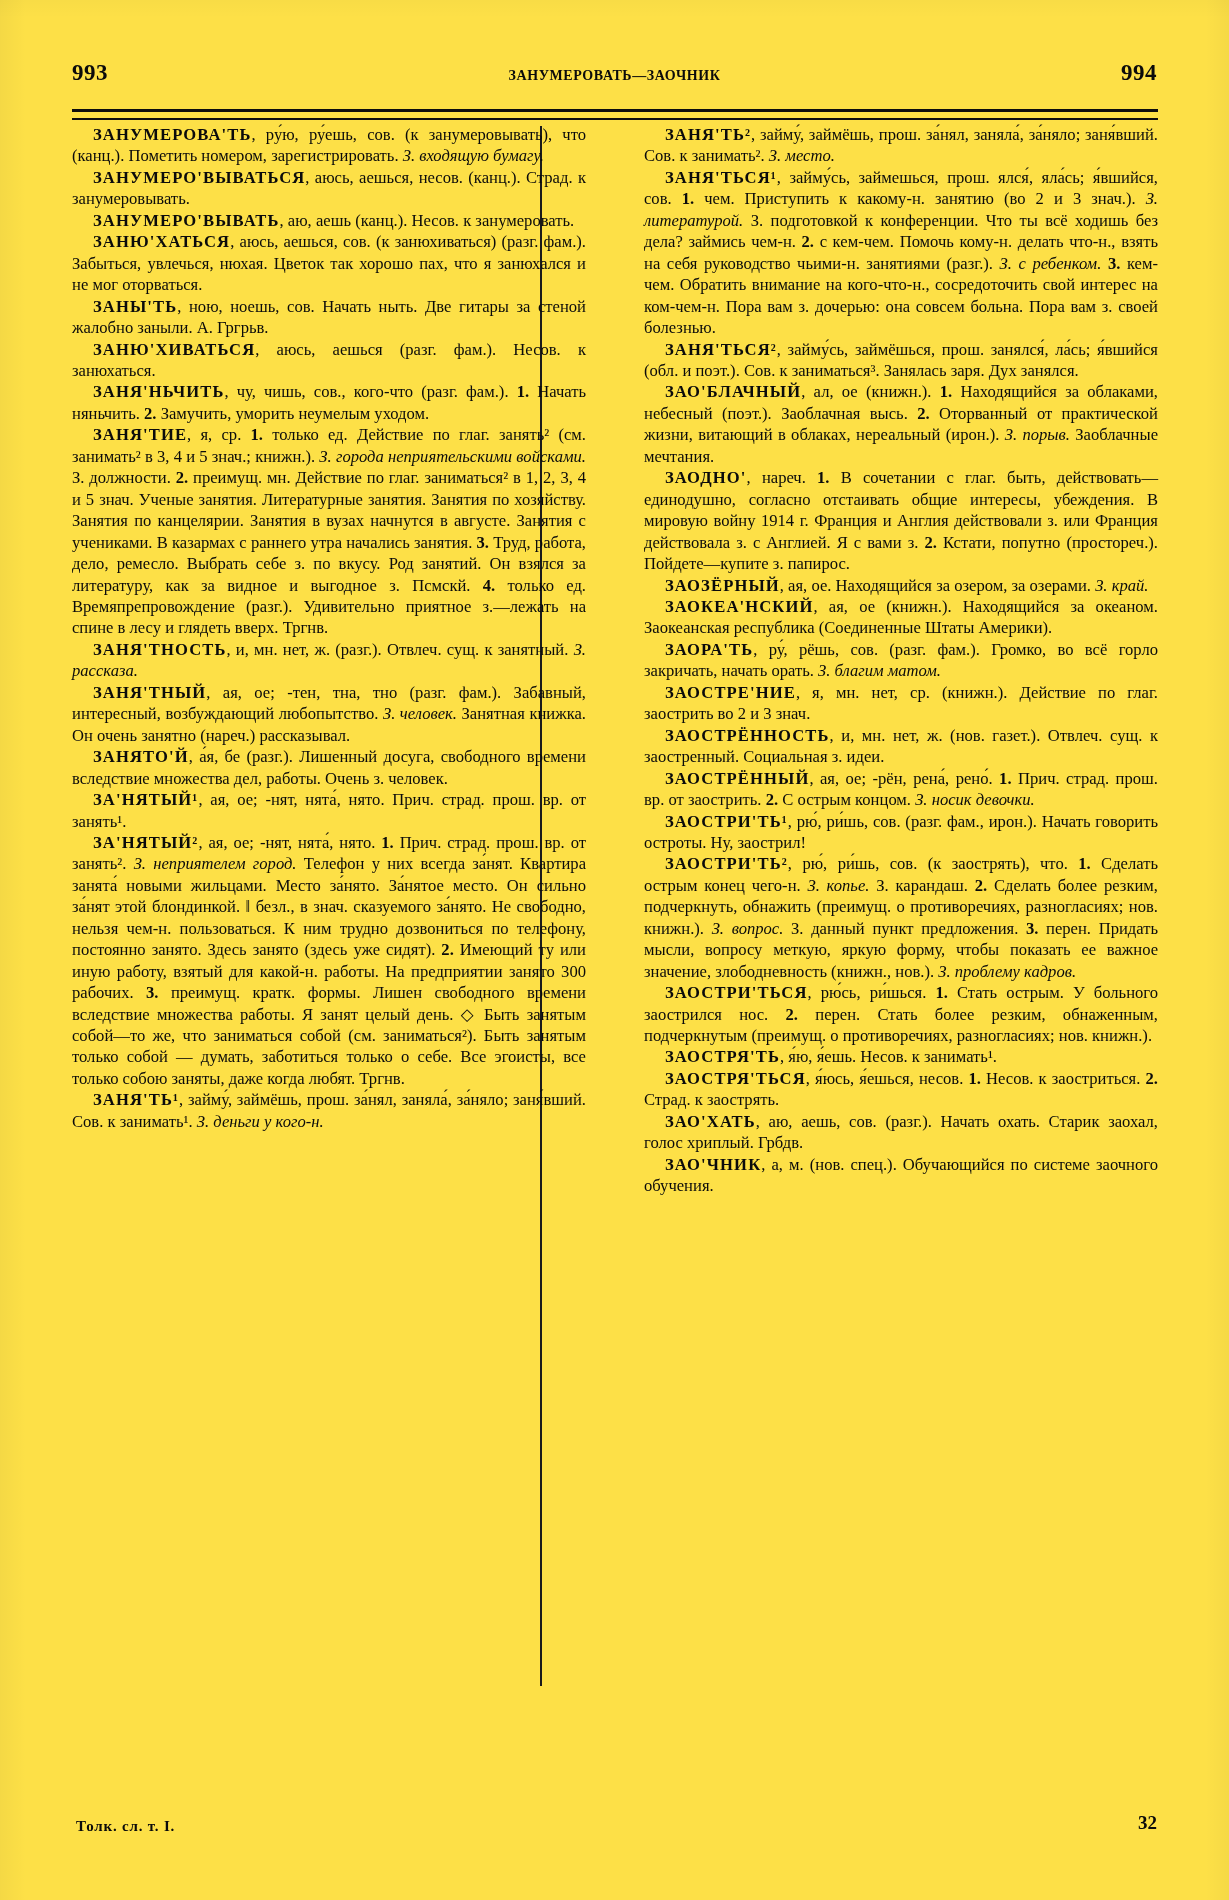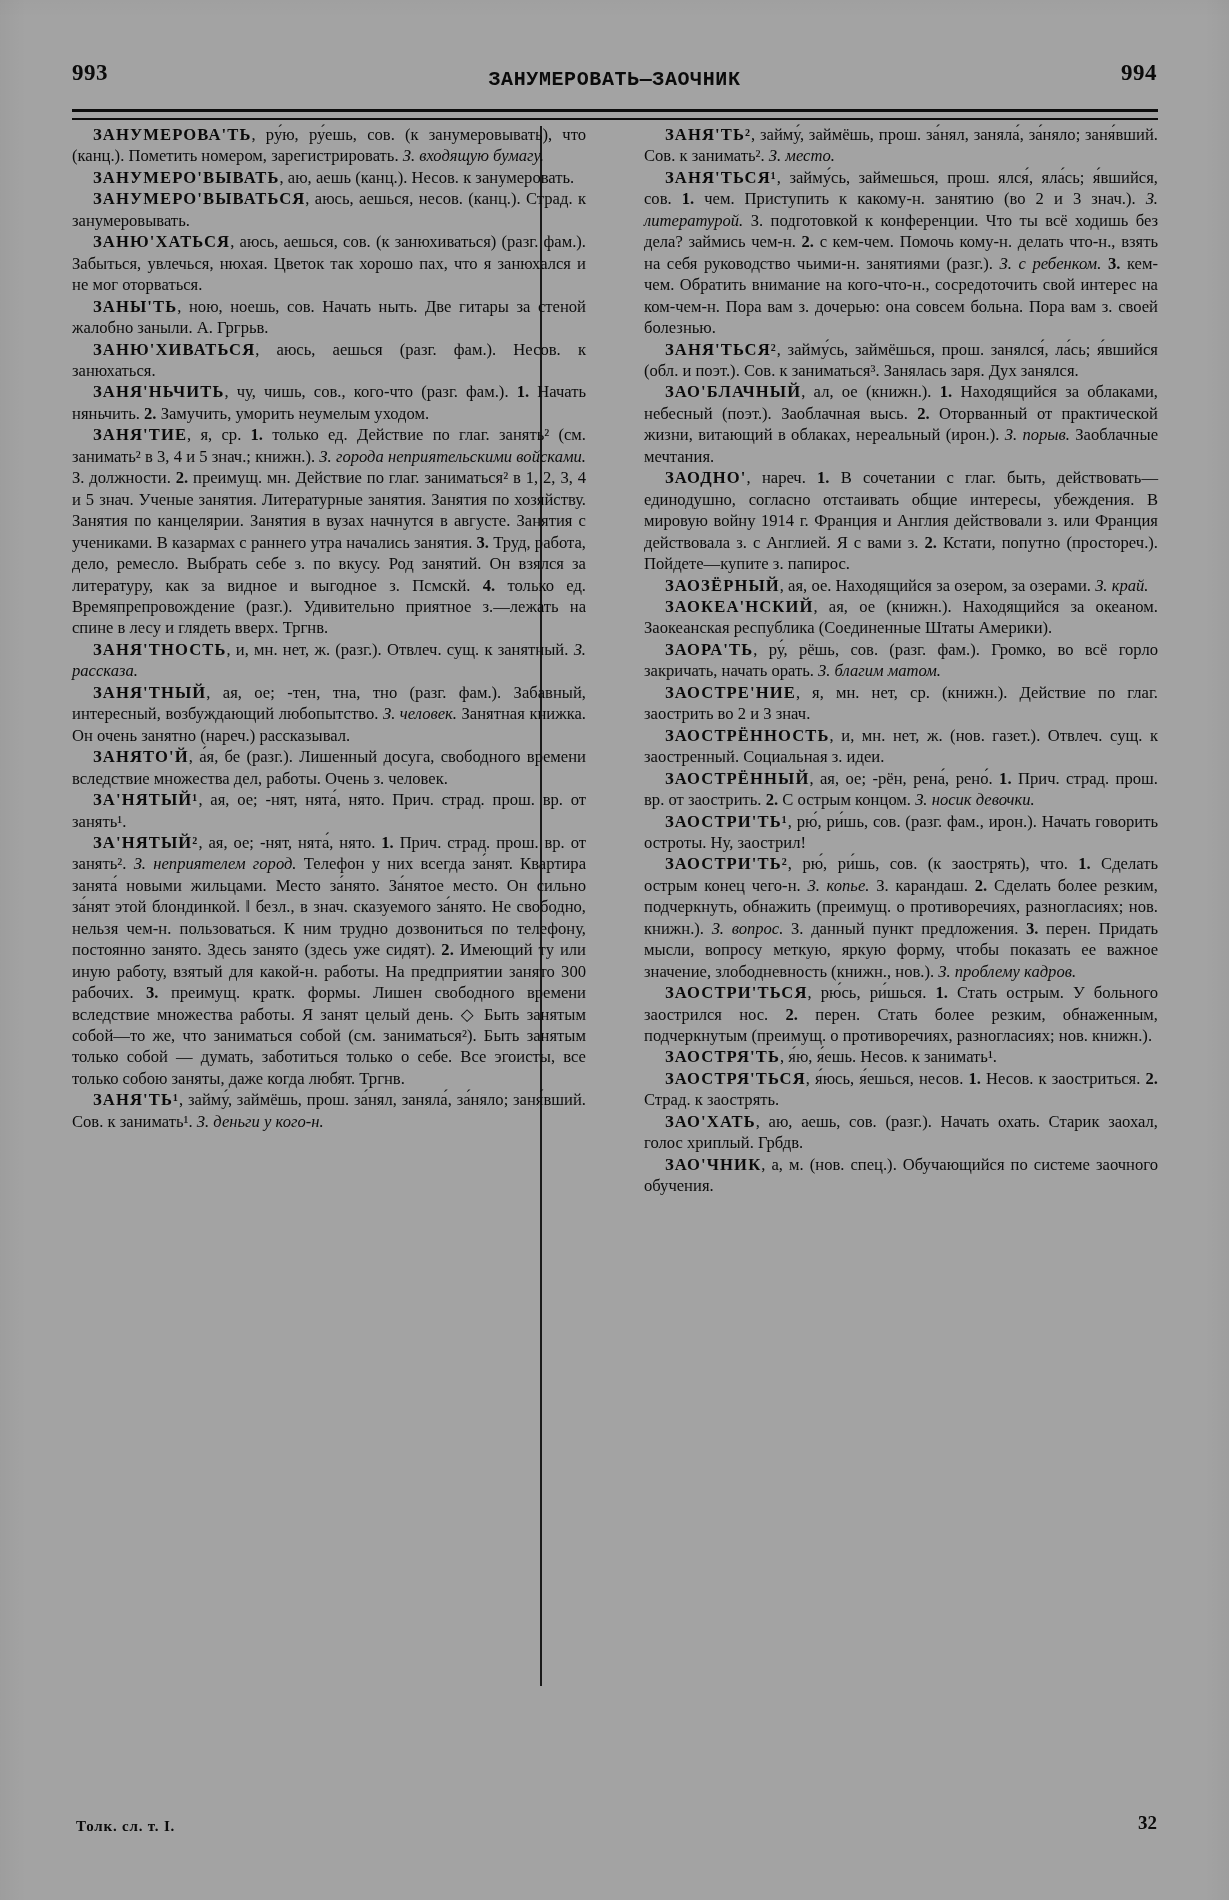--- a/index.html
+++ b/index.html
@@ -6,21 +6,21 @@
   html, body {
     margin: 0;
     padding: 0;
     background: #6f6f6f;
   }
   #page {
     position: relative;
     width: 1229px;
     height: 1900px;
     margin: 0 auto;
-    background: #a3a3a3;
+    background: #fde047;
     overflow: hidden;
     font-family: "Liberation Serif", "DejaVu Serif", serif;
     color: #0b0b0b;
   }
   
   #paper-tint {
     position: absolute;
     inset: 0;
     background:
       linear-gradient(90deg, rgba(0,0,0,0.035) 0px, rgba(0,0,0,0.0) 26px),
@@ -47,23 +47,22 @@
   }
   .folio.left  { left: 0; }
   .folio.right { right: 0; }
   #running-title {
     position: absolute;
     top: 8px;
     left: 0;
     width: 100%;
     text-align: center;
     font-weight: bold;
-    font-size: 20px;
+    font-size: 14px;
     letter-spacing: 0.6px;
-    font-family: Liberation Mono, monospace;
   }
   #header-rule {
     position: absolute;
     left: 72px;
     top: 109px;
     width: 1086px;
     height: 6px;
     border-top: 3px solid #0d0d0d;
     border-bottom: 2px solid #0d0d0d;
   }
@@ -141,22 +140,22 @@
     <div class="folio right">994</div>
   </div>
 
   <div id="header-rule"></div>
 
   <div id="col-divider"></div>
 
   <div id="columns">
     <div class="column left" id="column-left">
         <p class="entry"><span class="hw">ЗАНУМЕРОВА'ТЬ</span><span>, ру́ю, ру́ешь, сов. (к занумеровывать), что (канц.). Пометить номером, зарегистрировать. <span class="it">З. входящую бумагу.</span></span></p>
+        <p class="entry"><span class="hw">ЗАНУМЕРО'ВЫВАТЬСЯ</span><span>, аюсь, аешься, несов. (канц.). Страд. к занумеровывать.</span></p>
         <p class="entry"><span class="hw">ЗАНУМЕРО'ВЫВАТЬ</span><span>, аю, аешь (канц.). Несов. к занумеровать.</span></p>
-        <p class="entry"><span class="hw">ЗАНУМЕРО'ВЫВАТЬСЯ</span><span>, аюсь, аешься, несов. (канц.). Страд. к занумеровывать.</span></p>
         <p class="entry"><span class="hw">ЗАНЮ'ХАТЬСЯ</span><span>, аюсь, аешься, сов. (к занюхиваться) (разг. фам.). Забыться, увлечься, нюхая. Цветок так хорошо пах, что я занюхался и не мог оторваться.</span></p>
         <p class="entry"><span class="hw">ЗАНЫ'ТЬ</span><span>, ною, ноешь, сов. Начать ныть. Две гитары за стеной жалобно заныли. А. Гргрьв.</span></p>
         <p class="entry"><span class="hw">ЗАНЮ'ХИВАТЬСЯ</span><span>, аюсь, аешься (разг. фам.). Несов. к занюхаться.</span></p>
         <p class="entry"><span class="hw">ЗАНЯ'НЬЧИТЬ</span><span>, чу, чишь, сов., кого-что (разг. фам.). <span class="b">1.</span> Начать няньчить. <span class="b">2.</span> Замучить, уморить неумелым уходом.</span></p>
         <p class="entry"><span class="hw">ЗАНЯ'ТИЕ</span><span>, я, ср. <span class="b">1.</span> только ед. Действие по глаг. занять² (см. занимать² в 3, 4 и 5 знач.; книжн.). <span class="it">З. города неприятельскими войсками.</span> З. должности. <span class="b">2.</span> преимущ. мн. Действие по глаг. заниматься² в 1, 2, 3, 4 и 5 знач. Ученые занятия. Литературные занятия. Занятия по хозяйству. Занятия по канцелярии. Занятия в вузах начнутся в августе. Занятия с учениками. В казармах с раннего утра начались занятия. <span class="b">3.</span> Труд, работа, дело, ремесло. Выбрать себе з. по вкусу. Род занятий. Он взялся за литературу, как за видное и выгодное з. Псмскй. <span class="b">4.</span> только ед. Времяпрепровождение (разг.). Удивительно приятное з.—лежать на спине в лесу и глядеть вверх. Тргнв.</span></p>
         <p class="entry"><span class="hw">ЗАНЯ'ТНОСТЬ</span><span>, и, мн. нет, ж. (разг.). Отвлеч. сущ. к занятный. <span class="it">З. рассказа.</span></span></p>
         <p class="entry"><span class="hw">ЗАНЯ'ТНЫЙ</span><span>, ая, ое; -тен, тна, тно (разг. фам.). Забавный, интересный, возбуждающий любопытство. <span class="it">З. человек.</span> Занятная книжка. Он очень занятно (нареч.) рассказывал.</span></p>
         <p class="entry"><span class="hw">ЗАНЯТО'Й</span><span>, а́я, бе (разг.). Лишенный досуга, свободного времени вследствие множества дел, работы. Очень з. человек.</span></p>
         <p class="entry"><span class="hw">ЗА'НЯТЫЙ¹</span><span>, ая, ое; -нят, нята́, нято. Прич. страд. прош. вр. от занять¹.</span></p>
         <p class="entry"><span class="hw">ЗА'НЯТЫЙ²</span><span>, ая, ое; -нят, нята́, нято. <span class="b">1.</span> Прич. страд. прош. вр. от занять². <span class="it">З. неприятелем город.</span> Телефон у них всегда за́нят. Квартира занята́ новыми жильцами. Место за́нято. За́нятое место. Он сильно за́нят этой блондинкой. ‖ безл., в знач. сказуемого за́нято. Не свободно, нельзя чем-н. пользоваться. К ним трудно дозвониться по телефону, постоянно занято. Здесь занято (здесь уже сидят). <span class="b">2.</span> Имеющий ту или иную работу, взятый для какой-н. работы. На предприятии занято 300 рабочих. <span class="b">3.</span> преимущ. кратк. формы. Лишен свободного времени вследствие множества работы. Я занят целый день. <span class="dia">◇</span> Быть занятым собой—то же, что заниматься собой (см. заниматься²). Быть занятым только собой — думать, заботиться только о себе. Все эгоисты, все только собою заняты, даже когда любят. Тргнв.</span></p>

